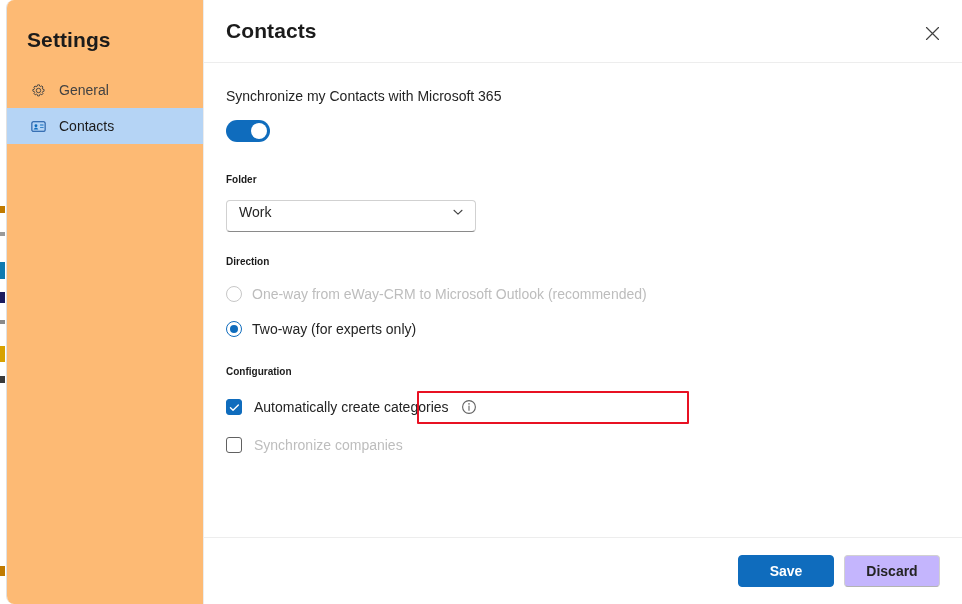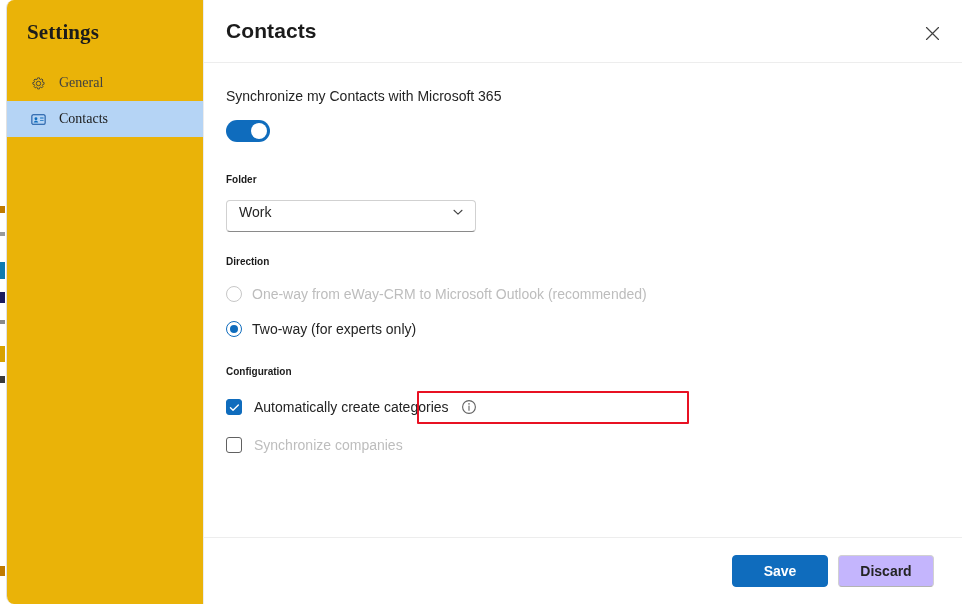--- a/index.html
+++ b/index.html
@@ -34,25 +34,24 @@
     border-radius: 8px;
     border-left: 1px solid #e1e1e1;
     overflow: hidden;
     display: flex;
   }
 
   
   #sidebar {
     width: 197px;
     height: 100%;
-    background: #eab308;
+    background: #fdba74;
     border-right: 1px solid #ececec;
     flex: 0 0 197px;
-    padding-top: 0;
-    font-family: Liberation Serif, serif;
+    padding-top: 8px;
   }
   #settings-title {
     font-size: 21px;
     font-weight: 600;
     color: #1b1b1b;
     padding: 20px 0 0 20px;
     letter-spacing: .1px;
   }
   .nav-list { margin-top: 20px; }
   .nav-item {
@@ -242,21 +241,21 @@
   #footer {
     position: absolute;
     left: 0; bottom: 0;
     width: 100%;
     height: 67px;
     border-top: 1px solid #ededed;
     display: flex;
     align-items: center;
     justify-content: flex-end;
     gap: 10px;
-    padding-right: 28px;
+    padding-right: 22px;
     background: #ffffff;
   }
   .btn {
     height: 32px;
     min-width: 96px;
     border-radius: 4px;
     font-size: 14px;
     font-weight: 600;
     font-family: "Liberation Sans", sans-serif;
     cursor: pointer;

